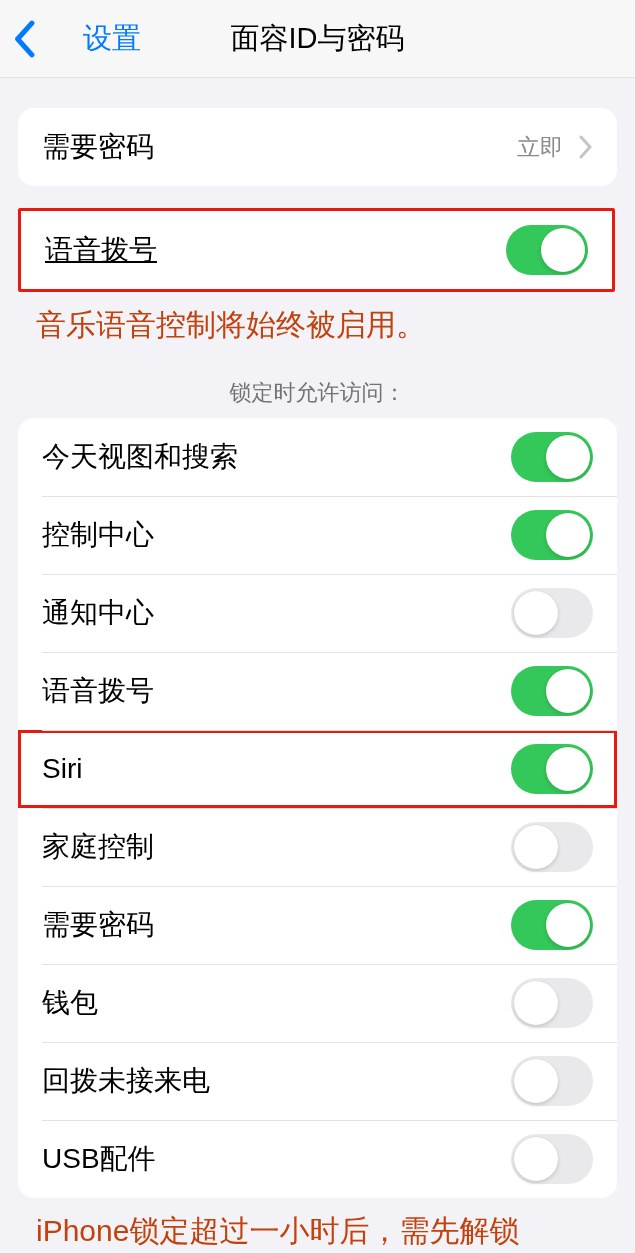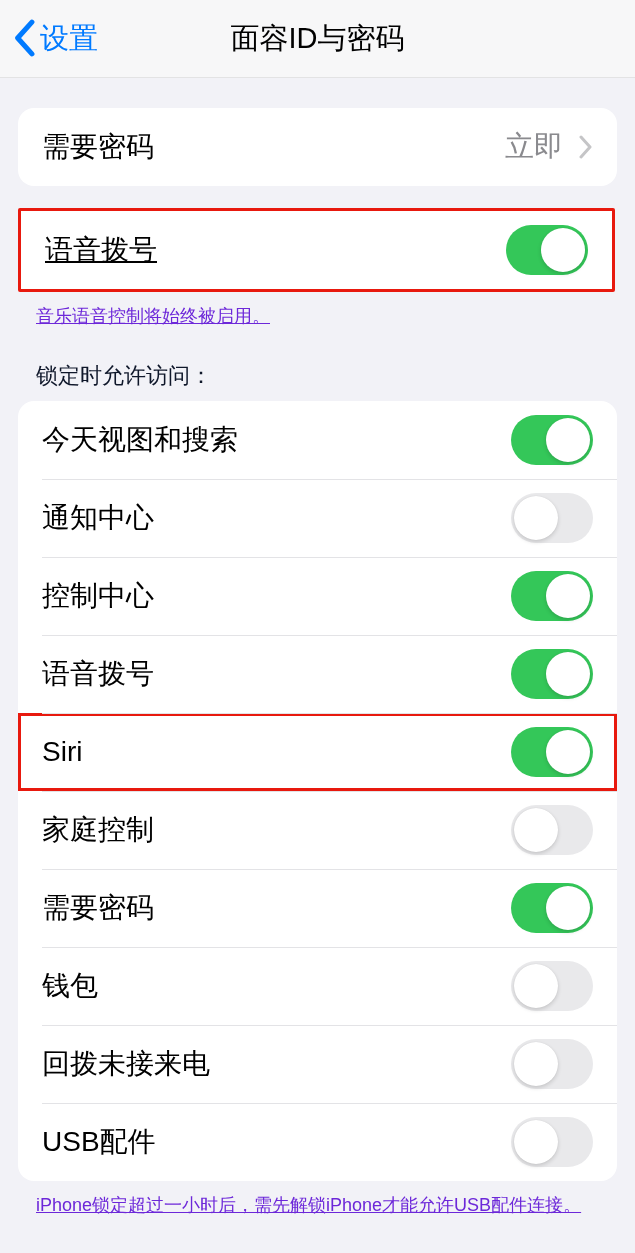--- a/index.html
+++ b/index.html
@@ -18,24 +18,26 @@
     .nav-bar {
       height: 78px;
       background: #f7f7f8;
       display: flex;
       align-items: center;
       position: relative;
       border-bottom: 1px solid rgba(0,0,0,0.08);
     }
     .back-button {
       display: flex;
+      align-items: center;
       padding-left: 12px;
       color: #007aff;
       font-size: 29px;
       cursor: pointer;
+      gap: 43px;
     }
     .back-chevron {
       width: 24px;
       height: 38px;
       margin-right: 4px;
     }
     .nav-title {
       position: absolute;
       left: 50%;
       transform: translateX(-50%);
@@ -78,21 +80,21 @@
     .row.highlighted-row {
       outline: 3px solid #e8190e;
       outline-offset: -3px;
     }
     .row-label {
       font-size: 28px;
       color: #000;
       font-weight: 400;
     }
     .row-value {
-      font-size: 29px;
+      font-size: 23px;
       color: #8a8a8e;
       display: flex;
       align-items: center;
     }
     .disclosure {
       width: 14px;
       height: 24px;
       margin-left: 16px;
     }
     .toggle {
@@ -117,30 +119,30 @@
       top: 3px;
       box-shadow: 0 2px 4px rgba(0,0,0,0.15), 0 0 1px rgba(0,0,0,0.1);
     }
     .toggle.on .toggle-knob {
       right: 3px;
     }
     .toggle.off .toggle-knob {
       left: 3px;
     }
     .footer-text {
-      font-size: 18px;
-      color: #6d28d9;
+      font-size: 30px;
+      color: #c2410c;
       padding: 12px 36px 0 36px;
       line-height: 1.4;
-      text-decoration: underline;
     }
     .header-text {
       font-size: 22px;
-      color: #0f172a;
+      color: #737373;
       padding: 32px 36px 10px 36px;
+      text-align: center;
     }
     .group-first {
       margin-top: 30px;
     }
     .group-second {
       margin-top: 22px;
       text-decoration: underline;
     }
     .group-third {
       margin: 0 18px;
@@ -188,28 +190,28 @@
 
   <div class="header-text">锁定时允许访问：</div>
   <div class="group-third" id="locked-access-group">
       <div class="row">
         <span class="row-label">今天视图和搜索</span>
         <div class="toggle on">
           <div class="toggle-knob"></div>
         </div>
       </div>
       <div class="row">
+        <span class="row-label">控制中心</span>
+        <div class="toggle on">
+          <div class="toggle-knob"></div>
+        </div>
+      </div>
+      <div class="row">
         <span class="row-label">通知中心</span>
         <div class="toggle off">
-          <div class="toggle-knob"></div>
-        </div>
-      </div>
-      <div class="row">
-        <span class="row-label">控制中心</span>
-        <div class="toggle on">
           <div class="toggle-knob"></div>
         </div>
       </div>
       <div class="row">
         <span class="row-label">语音拨号</span>
         <div class="toggle on">
           <div class="toggle-knob"></div>
         </div>
       </div>
       <div class="row highlighted-row">

